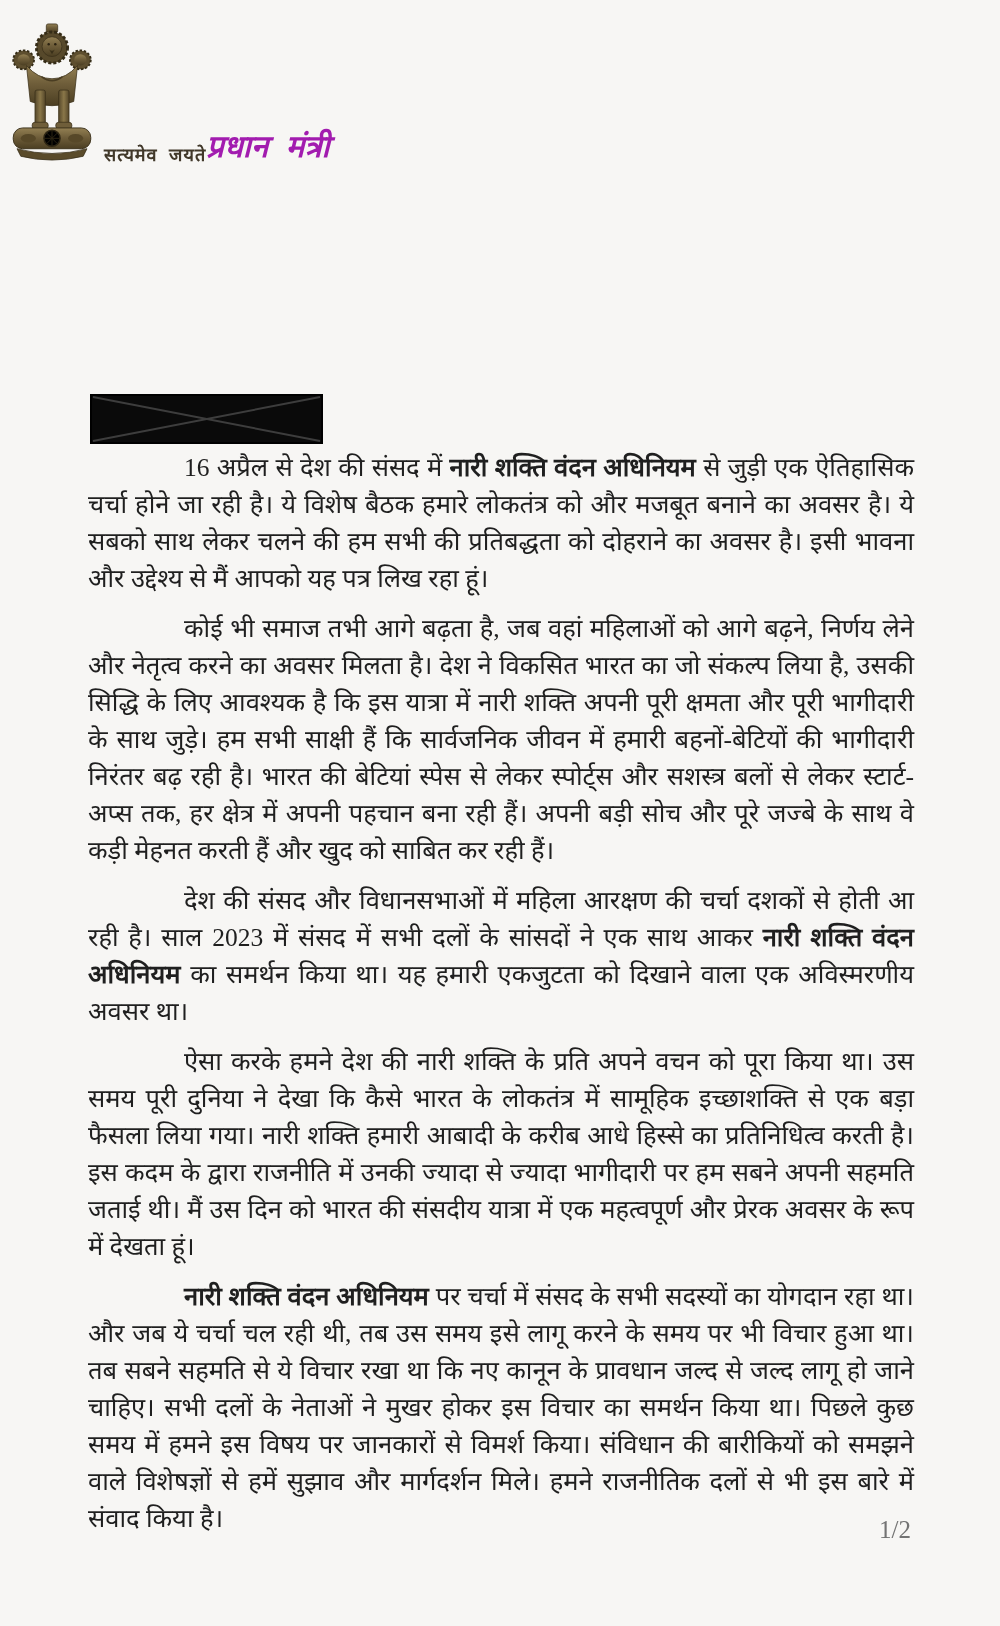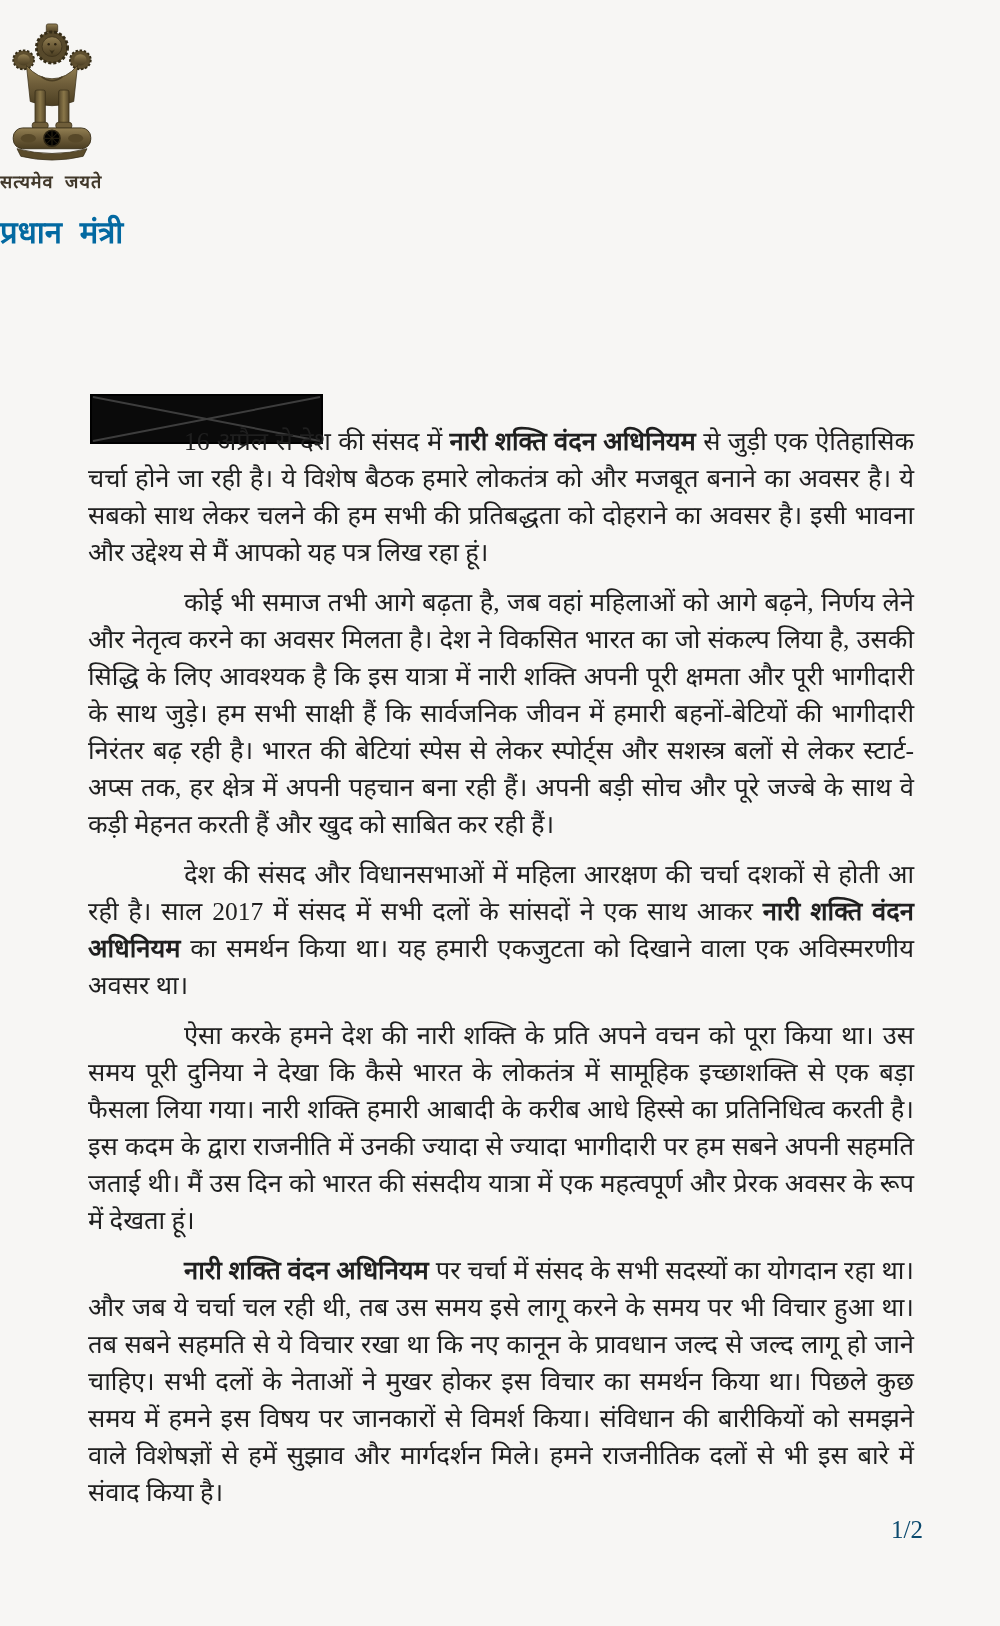--- a/index.html
+++ b/index.html
@@ -9,60 +9,61 @@
     width:1000px; height:1626px;
     margin:0 auto;
     background:#f7f6f4;
     font-family:"Liberation Serif","DejaVu Serif",serif;
     color:#212121;
     overflow:hidden;
   }
   
   .header {
     position:absolute; top:22px; left:0; width:940px;
-    display:flex; flex-direction:column; align-items:flex-start;
+    display:flex; flex-direction:row; align-items:flex-end;
   }
   .emblem-caption {
     margin-top:3px;
     font-size:18px; font-weight:700; color:#41382a;
     letter-spacing:1px; word-spacing:6px;
   }
   .title-hindi {
     margin-top:17px;
-    font-size:31px; font-weight:700; color:#0369a1;
+    font-size:31px; font-weight:700; color:#a21caf;
     word-spacing:10px;
+    font-style:italic;
   }
   .title-english {
     margin-top:3px;
     font-family:"Liberation Sans","DejaVu Sans",sans-serif;
     font-size:31px; font-weight:700; color:#141414;
     letter-spacing:0.5px;
   }
   
   .dateline {
     position:absolute; top:273px; right:110px;
     text-align:right; font-size:24.5px; line-height:33.5px; color:#1e1e1e;
   }
   
   .redaction {
     position:absolute; left:90px; top:394px; width:233px; height:50px;
   }
   .redaction svg { display:block; width:100%; height:100%; }
   
   .body {
-    position:absolute; left:88px; top:423px; width:826px;
+    position:absolute; left:88px; top:449px; width:826px;
     font-size:25.5px; line-height:37px; text-align:justify;
     color:#1f1f1f;
   }
   .para { margin:0 0 13px 0; text-indent:96px; }
   .para .bold { font-weight:700; }
   
   .page-number {
-    position:absolute; top:1516px; right:77px;
-    font-size:25px; color:#0c4a6e;text-align:center;
+    position:absolute; top:1516px; right:89px;
+    font-size:25px; color:#737373;text-align:center;
   }
 </style>
 </head>
 <body>
 
 <div class="page">
 
   <div class="header">
     <span>
       <svg width="104" height="140" viewBox="0 0 110 148" aria-hidden="true">
@@ -126,20 +127,20 @@
     <svg viewBox="0 0 233 50" preserveAspectRatio="none" aria-hidden="true">
       <rect x="1" y="1" width="231" height="48" fill="#0a0a0a" stroke="#000000" stroke-width="2"></rect>
       <line x1="3" y1="3" x2="230" y2="47" stroke="#3d3d3d" stroke-width="2"></line>
       <line x1="230" y1="3" x2="3" y2="47" stroke="#3d3d3d" stroke-width="2"></line>
     </svg>
   </div>
 
   <div class="body">
       <p class="para"><span class="">16 अप्रैल से देश की संसद में </span><span class="bold">नारी शक्ति वंदन अधिनियम</span><span class=""> से जुड़ी एक ऐतिहासिक चर्चा होने जा रही है। ये विशेष बैठक हमारे लोकतंत्र को और मजबूत बनाने का अवसर है। ये सबको साथ लेकर चलने की हम सभी की प्रतिबद्धता को दोहराने का अवसर है। इसी भावना और उद्देश्य से मैं आपको यह पत्र लिख रहा हूं।</span></p>
       <p class="para"><span class="">कोई भी समाज तभी आगे बढ़ता है, जब वहां महिलाओं को आगे बढ़ने, निर्णय लेने और नेतृत्व करने का अवसर मिलता है। देश ने विकसित भारत का जो संकल्प लिया है, उसकी सिद्धि के लिए आवश्यक है कि इस यात्रा में नारी शक्ति अपनी पूरी क्षमता और पूरी भागीदारी के साथ जुड़े। हम सभी साक्षी हैं कि सार्वजनिक जीवन में हमारी बहनों-बेटियों की भागीदारी निरंतर बढ़ रही है। भारत की बेटियां स्पेस से लेकर स्पोर्ट्स और सशस्त्र बलों से लेकर स्टार्ट-अप्स तक, हर क्षेत्र में अपनी पहचान बना रही हैं। अपनी बड़ी सोच और पूरे जज्बे के साथ वे कड़ी मेहनत करती हैं और खुद को साबित कर रही हैं।</span></p>
-      <p class="para"><span class="">देश की संसद और विधानसभाओं में महिला आरक्षण की चर्चा दशकों से होती आ रही है। साल 2017 में संसद में सभी दलों के सांसदों ने एक साथ आकर </span><span class="bold">नारी शक्ति वंदन अधिनियम</span><span class=""> का समर्थन किया था। यह हमारी एकजुटता को दिखाने वाला एक अविस्मरणीय अवसर था।</span></p>
+      <p class="para"><span class="">देश की संसद और विधानसभाओं में महिला आरक्षण की चर्चा दशकों से होती आ रही है। साल 2023 में संसद में सभी दलों के सांसदों ने एक साथ आकर </span><span class="bold">नारी शक्ति वंदन अधिनियम</span><span class=""> का समर्थन किया था। यह हमारी एकजुटता को दिखाने वाला एक अविस्मरणीय अवसर था।</span></p>
       <p class="para"><span class="">ऐसा करके हमने देश की नारी शक्ति के प्रति अपने वचन को पूरा किया था। उस समय पूरी दुनिया ने देखा कि कैसे भारत के लोकतंत्र में सामूहिक इच्छाशक्ति से एक बड़ा फैसला लिया गया। नारी शक्ति हमारी आबादी के करीब आधे हिस्से का प्रतिनिधित्व करती है। इस कदम के द्वारा राजनीति में उनकी ज्यादा से ज्यादा भागीदारी पर हम सबने अपनी सहमति जताई थी। मैं उस दिन को भारत की संसदीय यात्रा में एक महत्वपूर्ण और प्रेरक अवसर के रूप में देखता हूं।</span></p>
       <p class="para"><span class="bold">नारी शक्ति वंदन अधिनियम</span><span class=""> पर चर्चा में संसद के सभी सदस्यों का योगदान रहा था। और जब ये चर्चा चल रही थी, तब उस समय इसे लागू करने के समय पर भी विचार हुआ था। तब सबने सहमति से ये विचार रखा था कि नए कानून के प्रावधान जल्द से जल्द लागू हो जाने चाहिए। सभी दलों के नेताओं ने मुखर होकर इस विचार का समर्थन किया था। पिछले कुछ समय में हमने इस विषय पर जानकारों से विमर्श किया। संविधान की बारीकियों को समझने वाले विशेषज्ञों से हमें सुझाव और मार्गदर्शन मिले। हमने राजनीतिक दलों से भी इस बारे में संवाद किया है।</span></p>
     </div>
 
   <div class="page-number">1/2</div>
 
 </div>
 
 </body></html>

